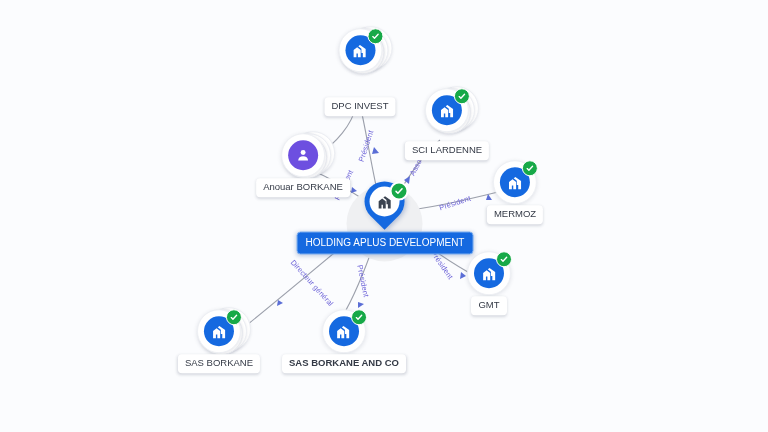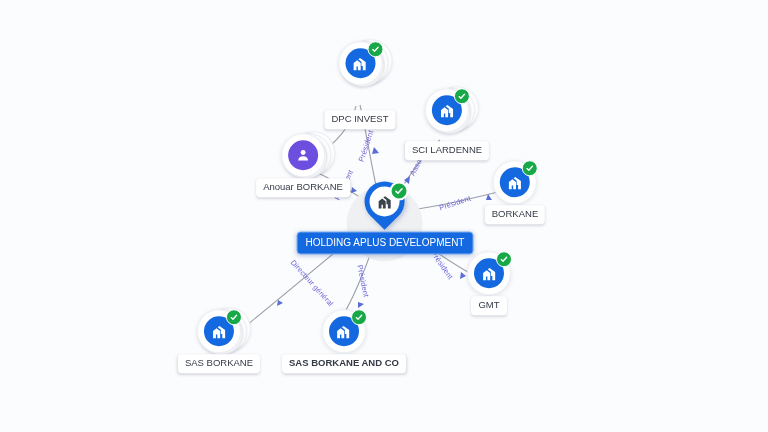--- a/index.html
+++ b/index.html
@@ -233,21 +233,21 @@
   </svg>
 
   <div class="edge-label" style="left:366px; top:146px; transform: translate(-50%,-50%) rotate(-72deg);">Président</div>
   <div class="edge-label" style="left:418px; top:163px; transform: translate(-50%,-50%) rotate(-63deg);">Associé</div>
   <div class="edge-label" style="left:455px; top:203px; transform: translate(-50%,-50%) rotate(-18deg);">Président</div>
   <div class="edge-label" style="left:442px; top:265px; transform: translate(-50%,-50%) rotate(55deg);">Président</div>
   <div class="edge-label" style="left:363px; top:281px; transform: translate(-50%,-50%) rotate(78deg);">Président</div>
   <div class="edge-label" style="left:312px; top:283px; transform: translate(-50%,-50%) rotate(48deg);">Directeur général</div>
   <div class="edge-label" style="left:344px; top:185px; transform: translate(-50%,-50%) rotate(-64deg);">Président</div>
 
-  <div class="node" style="left:360px; top:83px;gap:24px;">
+  <div class="node" style="left:360px; top:70px;gap:24px;">
     <div class="node-art">
       <div class="stack s1"></div>
       <div class="stack s2"></div>
       <div class="stack s3"></div>
       <div class="disc">
         <div class="inner company">
           <svg width="17" height="17" viewBox="0 0 24 24" fill="#ffffff">
               <path d="M3 21V11l5-4 5 4v10H9v-5H7v5H3zm11 0V9.2L9.6 5.7 12 4l8 5.5V21h-4v-6h-2v6h0z"></path>
             </svg>
         </div>
@@ -290,21 +290,21 @@
               <path d="M3 21V11l5-4 5 4v10H9v-5H7v5H3zm11 0V9.2L9.6 5.7 12 4l8 5.5V21h-4v-6h-2v6h0z"></path>
             </svg>
         </div>
         <div class="check">
           <svg width="8" height="8" viewBox="0 0 24 24" fill="none" stroke="#ffffff" stroke-width="4" stroke-linecap="round" stroke-linejoin="round">
               <polyline points="4,13 9,18 20,6"></polyline>
             </svg>
         </div>
       </div>
     </div>
-    <div class="node-label">BORKANE</div>
+    <div class="node-label">MERMOZ</div>
   </div>
 
   <div class="node" style="left:489px; top:281px;">
     <div class="node-art">
       <div class="disc">
         <div class="inner company">
           <svg width="17" height="17" viewBox="0 0 24 24" fill="#ffffff">
               <path d="M3 21V11l5-4 5 4v10H9v-5H7v5H3zm11 0V9.2L9.6 5.7 12 4l8 5.5V21h-4v-6h-2v6h0z"></path>
             </svg>
         </div>

